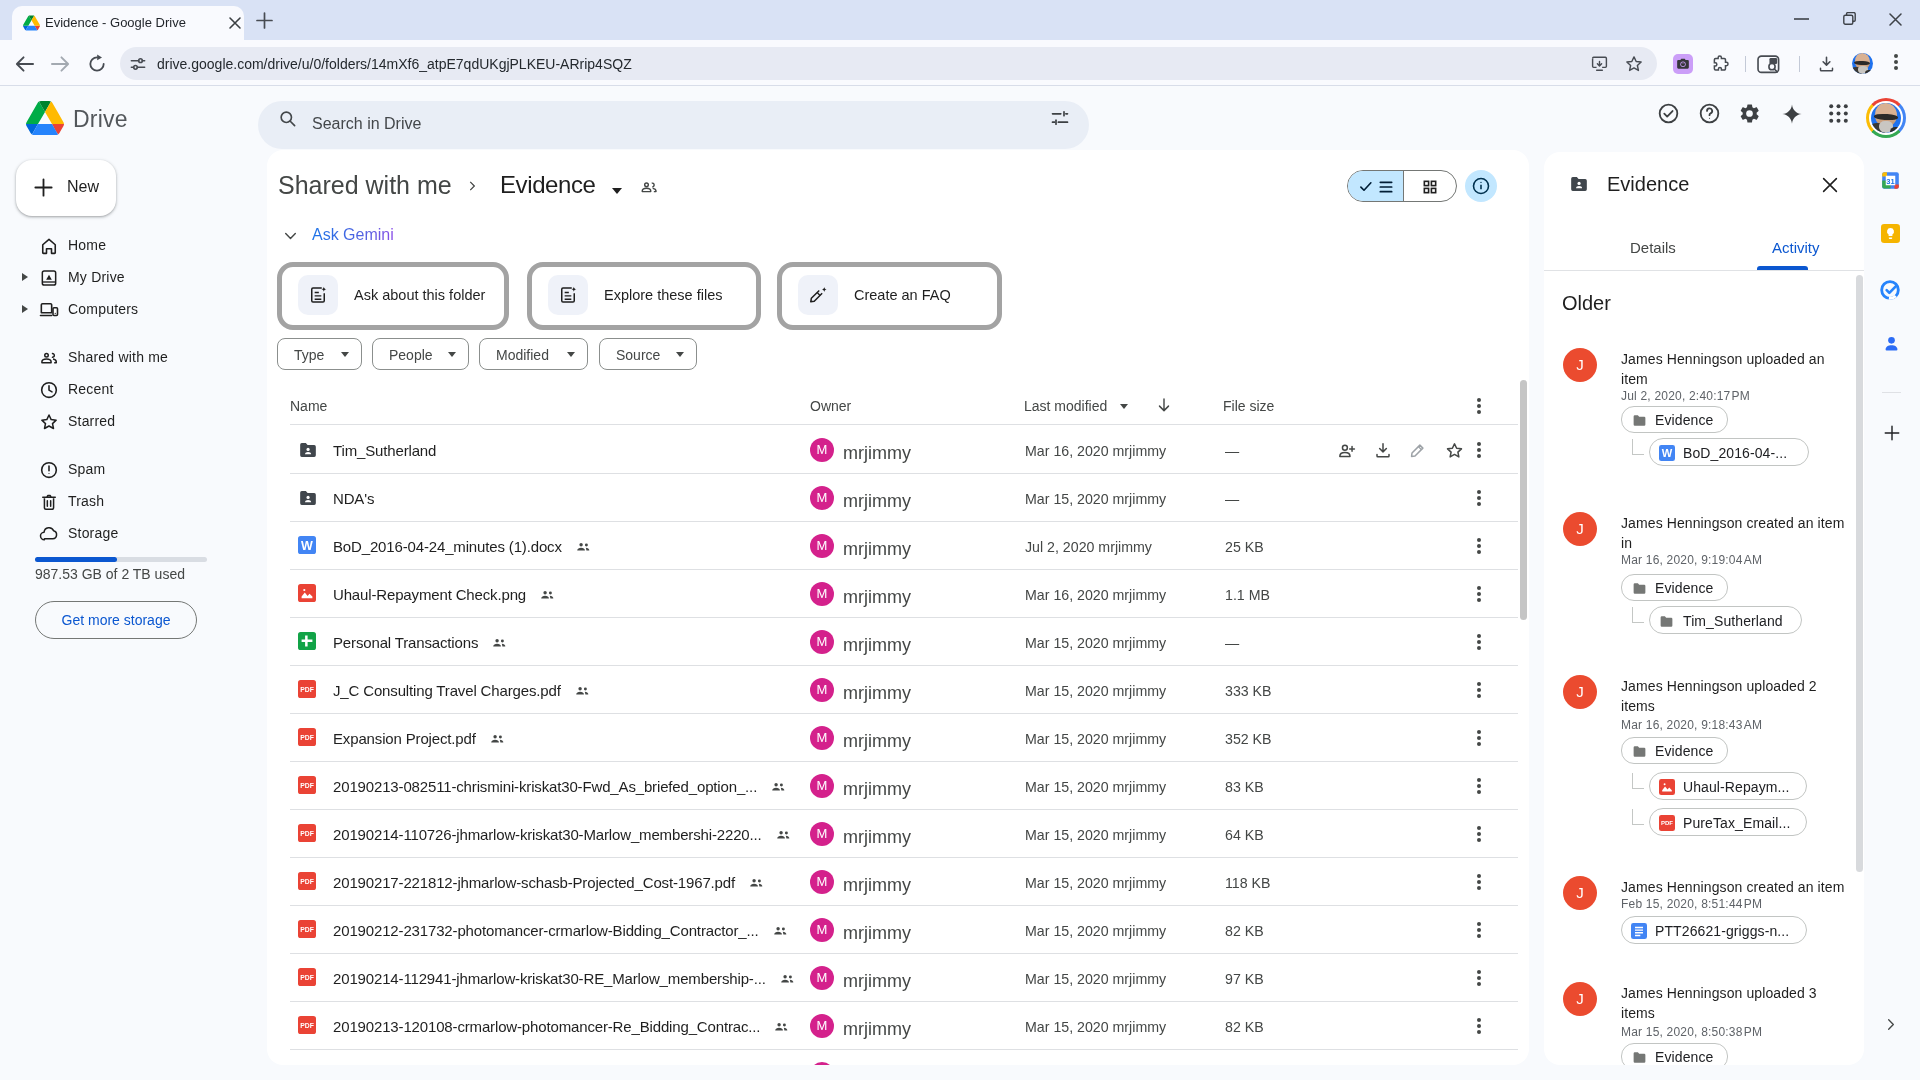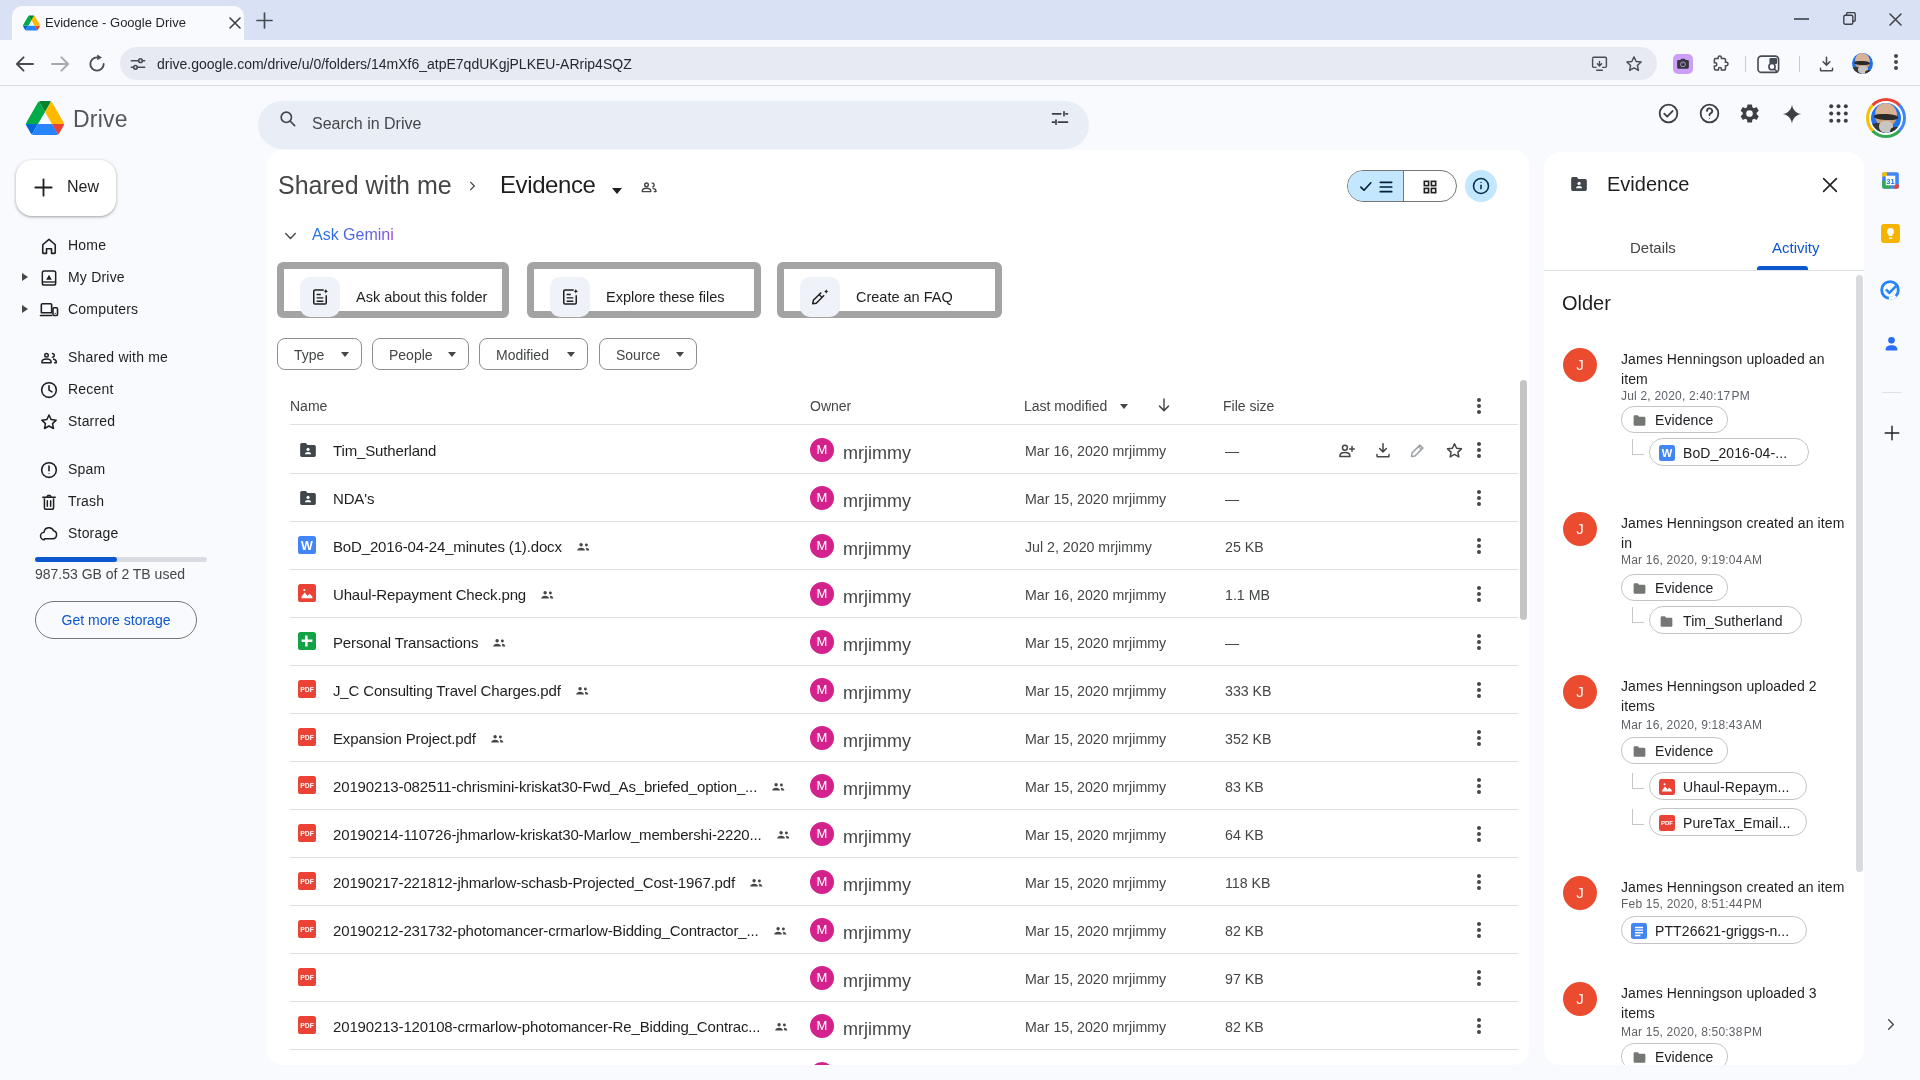--- a/index.html
+++ b/index.html
@@ -27,21 +27,21 @@
 .navicon { position:absolute; left:39px; top:6px; width:20px; height:20px; }
 .expander { position:absolute; left:22px; top:11px; width:0; height:0; border-left:6px solid #444746; border-top:4px solid transparent; border-bottom:4px solid transparent; }
 #storbar { position:absolute; left:35px; top:557px; width:172px; height:5px; border-radius:3px; background:#d9dde3; }
 #storbar div { width:82px; height:5px; border-radius:3px; background:#0b57d0; }
 #stortext { position:absolute; left:35px; top:566px; font-size:14px; color:#444746; }
 #morestor { position:absolute; left:35px; top:601px; width:162px; height:38px; border:1px solid #747775; border-radius:19px; }
 #morestor span { position:absolute; width:100%; text-align:center; top:10px; font-size:14px; font-weight:500; color:#0b57d0; }
 
 #main { position:absolute; left:267px; top:150px; width:1262px; height:915px; background:#fff; border-radius:16px; overflow:hidden; }
 
-.gchip { position:absolute; top:112px; height:56px; background:#fff; border:7px solid #a3a3a3; border-radius:6px; }
+.gchip { position:absolute; top:112px; height:68px; background:#fff; border:5px solid #a3a3a3; border-radius:16px; }
 .gchip .tile { position:absolute; left:16px; top:8px; width:40px; height:40px; border-radius:10px; background:#eff2f9; }
 .gchip .txt { position:absolute; left:72px; top:20px; font-size:14.5px; font-weight:500; color:#1f1f1f; }
 
 .fchip { position:absolute; top:188px; height:32px; border:1px solid #8b8f8d; border-radius:8px; }
 .fchip span { position:absolute; left:16px; top:8px; font-size:14px; color:#444746; }
 .fchip .car { position:absolute; right:12px; top:13px; width:0; height:0; border-top:5px solid #444746; border-left:4.5px solid transparent; border-right:4.5px solid transparent; }
 
 .hdrlbl { position:absolute; top:248px; font-size:14px; font-weight:500; color:#444746; }
 .row { position:absolute; left:23px; width:1228px; height:48px; border-bottom:1px solid #dee0e3; }
 .row .name { position:absolute; left:43px; top:15px; font-size:15px; font-weight:500; color:#1f1f1f; letter-spacing:-0.15px; white-space:nowrap; display:flex; align-items:center; height:18px; }
@@ -632,20 +632,26 @@
         <span class="siz">82 KB</span>
         <div class="dots abs" style="left:1187px;top:16px">
           <i></i>
         </div>
       </div>
 <div class="row" style="top:804px">
         <span class="fic"><svg width="18" height="18" viewBox="0 0 18 18">
             <rect width="18" height="18" rx="2.6" fill="#ea4335"></rect>
             <text x="9" y="11.8" font-size="6.8" font-weight="bold" fill="#fff" text-anchor="middle" font-family="Liberation Sans">PDF</text>
           </svg></span>
+        <div class="name">20190214-112941-jhmarlow-kriskat30-RE_Marlow_membership-...<svg width="17" height="17" viewBox="0 0 24 24" fill="#444746" style="margin-left:13px;flex:none">
+            <circle cx="8.6" cy="9.6" r="2.4"></circle>
+            <path d="M3.2 17.2 c0-2.4 2.5-3.6 5.4-3.6 s5.4 1.2 5.4 3.6 v0.6 H3.2z"></path>
+            <circle cx="16.1" cy="9.8" r="2.1"></circle>
+            <path d="M15.3 13.7 c2.6.2 4.8 1.3 4.8 3.3 v0.8 h-4z"></path>
+          </svg></div>
         <div class="mav">M</div>
         <span class="own">mrjimmy</span>
         <span class="dat">Mar 15, 2020 mrjimmy</span>
         <span class="siz">97 KB</span>
         <div class="dots abs" style="left:1187px;top:16px">
           <i></i>
         </div>
       </div>
 <div class="row" style="top:852px">
         <span class="fic"><svg width="18" height="18" viewBox="0 0 18 18">

